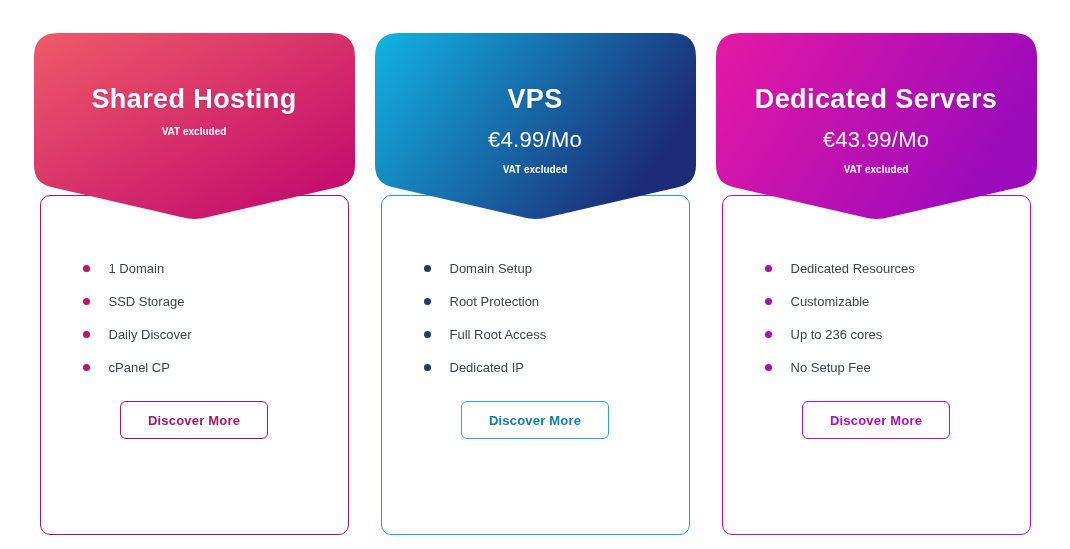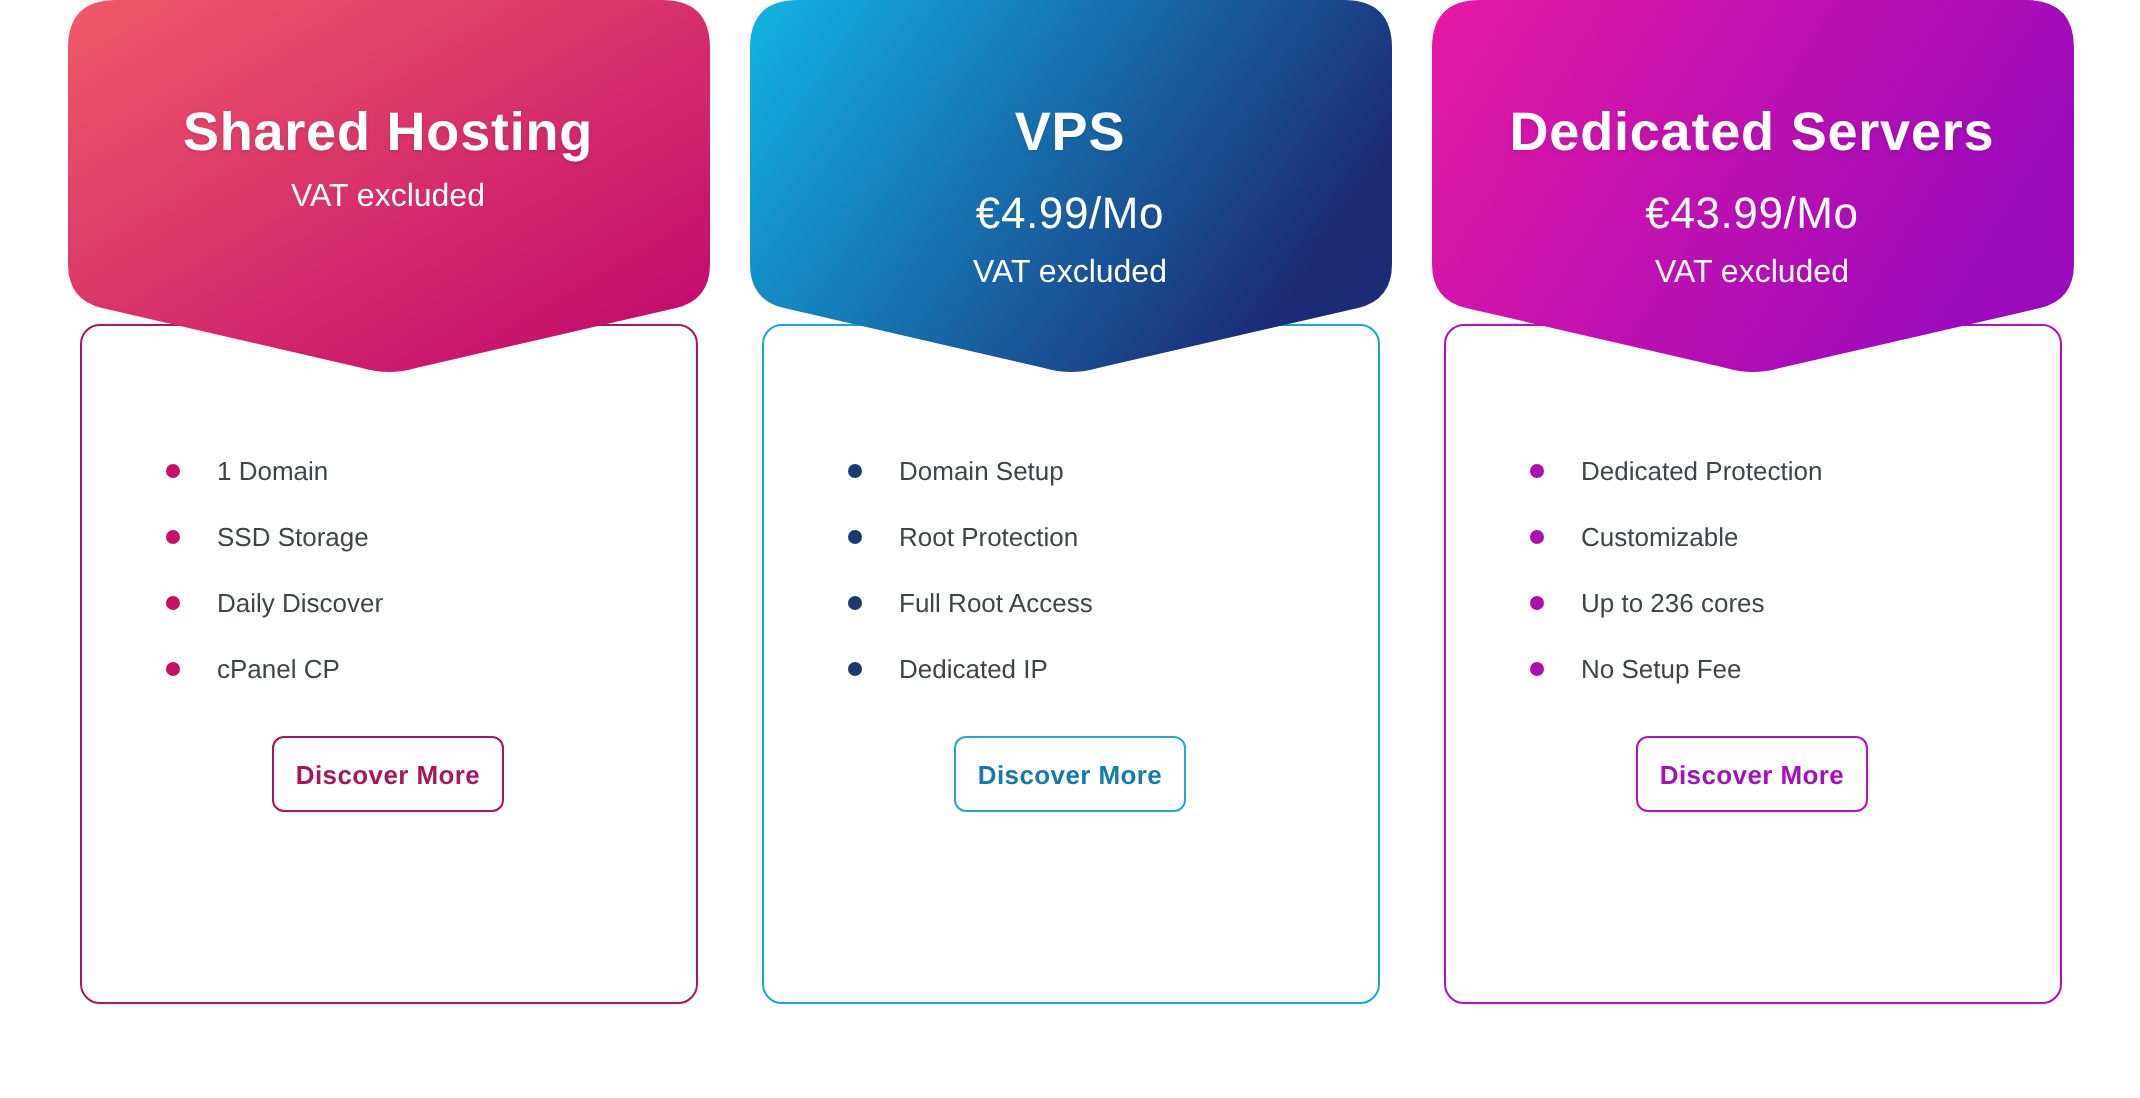--- a/index.html
+++ b/index.html
@@ -3,56 +3,56 @@
 <meta charset="utf-8">
 <style>
   * { box-sizing: border-box; }
   html, body { margin: 0; padding: 0; }
   body {
     width: 1070px; height: 549px; background: #ffffff;
     font-family: "Liberation Sans", sans-serif;
     overflow: hidden;
   }
   .cards {
-    display: flex; justify-content: center; gap: 20px; 
+    display: flex; justify-content: center; gap: 20px; padding-top: 33px;
   }
   .card { width: 321px; position: relative; }
 
   
   .card-header { position: relative; height: 188px; z-index: 2; }
   .header-shape { position: absolute; left: 0; top: 0; width: 100%; height: 100%; display: block; }
   .header-content { position: relative; text-align: center; color: #ffffff; padding-top: 51px; }
   .plan-title {
     margin: 0; font-size: 27px; line-height: 31px; font-weight: bold;
     letter-spacing: 0.4px;
     text-shadow: 0 1px 2px rgba(0,0,0,0.10);
   }
   .plan-price { margin-top: 12px; font-size: 22px; line-height: 26px; font-weight: 500; letter-spacing: 0.3px; }
-  .vat-note { margin-top: 11px; font-size: 16px; line-height: 12px; font-weight: normal; }
+  .vat-note { margin-top: 11px; font-size: 10px; line-height: 12px; font-weight: bold; }
 
   
   .card-body {
     position: relative; z-index: 1;
     margin: -26px 6px 0; height: 340px;
     background: #ffffff;
     border: 1px solid var(--body-border);
     border-radius: 10px;
   }
   .feature-list { margin: 0; padding: 66px 10px 0 42px; list-style: none; }
   .feature-item {
     display: flex; align-items: center;
     margin-bottom: 20px; font-size: 13px; line-height: 13px; color: #3f4449;
   }
   .bullet {
     flex: 0 0 auto; width: 7px; height: 7px; border-radius: 50%;
     background: var(--bullet); margin-right: 19px;
   }
   .discover-btn {
     display: block; margin: 27px auto 0;
-    width: 116px; height: 38px;
+    width: 148px; height: 38px;
     background: #ffffff;
     border: 1px solid var(--btn-border);
     color: var(--btn-text);
     border-radius: 6px;
     font-family: "Liberation Sans", sans-serif;
     font-size: 13px; font-weight: bold; letter-spacing: 0.2px;
     text-align: center; cursor: pointer; padding: 0;
   }
 </style>
 </head>
@@ -153,21 +153,21 @@
       <div class="header-content">
         <h2 class="plan-title">Dedicated Servers</h2>
         <div class="plan-price">€43.99/Mo</div>
         <div class="vat-note">VAT excluded</div>
       </div>
     </div>
     <div class="card-body">
       <ul class="feature-list">
         <li class="feature-item">
             <span class="bullet"></span>
-            <span>Dedicated Protection</span>
+            <span>Dedicated Resources</span>
           </li>
         <li class="feature-item">
             <span class="bullet"></span>
             <span>Customizable</span>
           </li>
         <li class="feature-item">
             <span class="bullet"></span>
             <span>Up to 236 cores</span>
           </li>
         <li class="feature-item">

